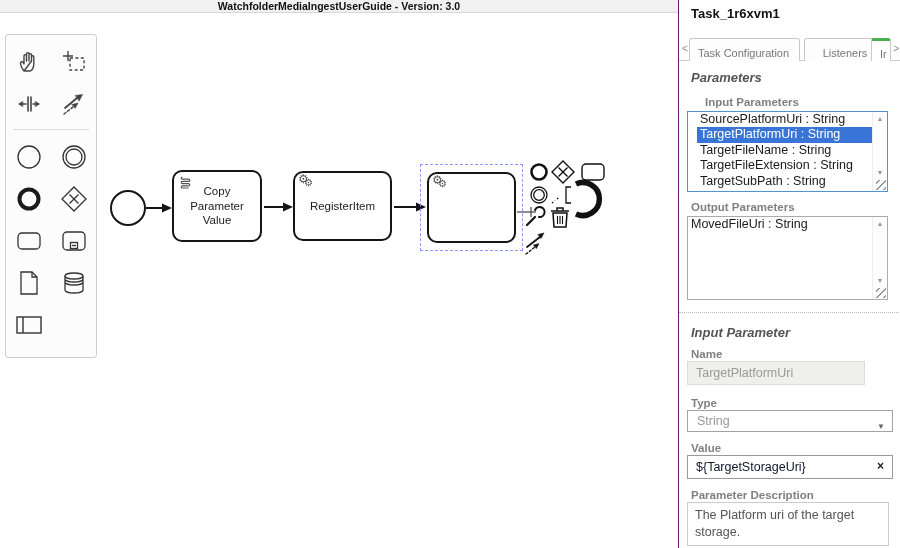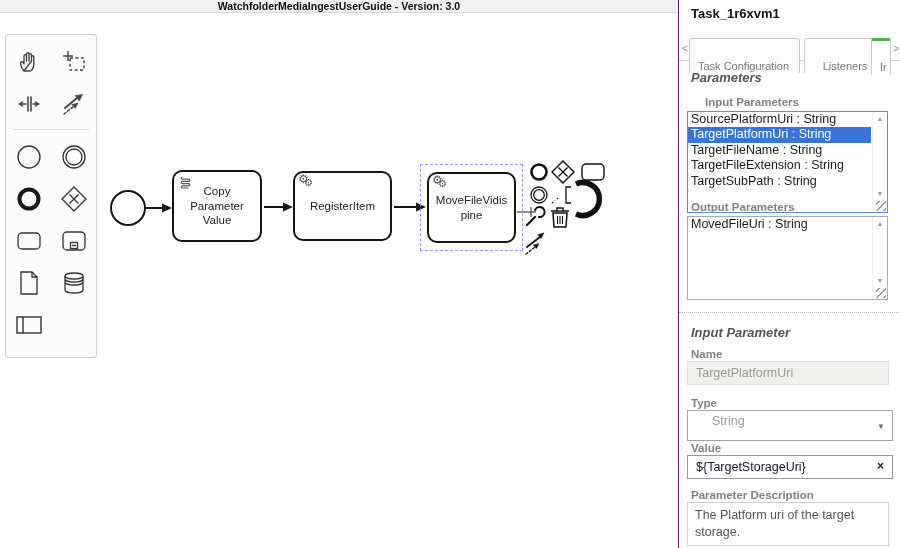--- a/index.html
+++ b/index.html
@@ -39,21 +39,21 @@
   
   .panel { position:absolute; left:678px; top:0; width:222px; height:548px; background:#fff;
     border-left:1px solid #701a75; }
   .panel-title { position:absolute; left:12px; top:6px; font-size:13px; font-weight:bold; color:#111; }
   .tabbar { position:absolute; left:0; top:36px; width:222px; height:25px; border-bottom:1px solid #ccc; }
   .tab-scroll { position:absolute; top:7px; font-size:10px; color:#888; cursor:pointer; }
   .tab-scroll.prev { left:3px; }
   .tab-scroll.next { right:2px; }
   .tab { position:absolute; top:2px; height:23px; background:#fdfdfd; border:1px solid #c9c9c9;
     border-bottom:none; border-radius:3px 3px 0 0; font-size:11px; color:#777;
-    line-height:21px; padding:17px 8px; white-space:nowrap; overflow:hidden; cursor:pointer; }
+    line-height:21px; padding:4px 8px; white-space:nowrap; overflow:hidden; cursor:pointer; }
   .tab.t1 { left:10px; width:111px; }
   .tab.t2 { left:125px; width:82px;text-align:center; }
   .tab.t3 { left:192px; width:20px; border-top:3px solid #4caf50; line-height:18px; background:#fff; }
 
   .sec-heading { position:absolute; left:12px; font-size:13px; font-weight:bold; font-style:italic; color:#555; }
   .fld-label { position:absolute; left:12px; font-size:11.5px; font-weight:bold; color:#808080; }
 
   .listbox { position:absolute; left:8px; width:201px; background:#fff; overflow:hidden; }
   .listbox.focused { border:1px solid #4f94d9; }
   .listbox.plain { border:1px solid #ababab; }
@@ -65,22 +65,22 @@
   .scroll-arrow.up { top:3px; }
   .scroll-arrow.down { bottom:15px; }
   .resize-grip { position:absolute; right:1px; bottom:1px; width:10px; height:10px; cursor:nwse-resize;
     background:repeating-linear-gradient(135deg, transparent 0 2px, #999 2px 3px, transparent 3px 5px); }
 
   .dotted-sep { position:absolute; left:0; top:312px; width:222px; border-top:1px dotted #bbb; }
 
   .txt-input { position:absolute; left:8px; height:24px; border:1px solid #999; background:#fff;
     font-size:12.5px; color:#0f172a; padding:0 8px; font-family:"Liberation Sans", sans-serif; }
   .txt-input:disabled { background:#efefeb; border:1px solid #ddd; color:#999; }
-  .select-box { position:absolute; left:8px; width:206px; height:31px; border:1px solid #a3a3a3;
-    background:#fff; font-size:12.5px; color:#999; line-height:20px; padding-left:24px; cursor:pointer; }
+  .select-box { position:absolute; left:8px; width:206px; height:22px; border:1px solid #a3a3a3;
+    background:#fff; font-size:12.5px; color:#999; line-height:20px; padding-left:9px; cursor:pointer; }
   .select-caret { position:absolute; right:7px; top:6px; font-size:8px; color:#666; }
   .value-wrap { position:absolute; left:8px; top:455px; width:206px; height:24px; }
   .value-wrap input { position:static; width:100%; height:100%; }
   .clear-x { position:absolute; right:9px; top:4px; font-size:12px; font-weight:bold; color:#222; cursor:pointer; }
   .desc-area { position:absolute; left:8px; top:502px; width:202px; height:44px; border:1px solid #ccc;
     font-size:12.5px; color:#555; padding:4px 7px; line-height:1.35; resize:none;
     font-family:"Liberation Sans", sans-serif; overflow:hidden; }
 </style>
 </head>
 <body>
@@ -218,21 +218,20 @@
     <span class="tlabel">RegisterItem</span>
   </div>
 
   <div class="selection-box"></div>
 
   <div class="task" id="task3" style="left:427px;top:172px;width:89px;height:71px;">
     <span class="gears">
       <span class="g1">⚙</span>
         <span class="g2">⚙</span>
     </span>
-    <span class="tlabel">MoveFileVidispine</span>
   </div>
 
   <svg class="context-pad" viewBox="0 0 92 98">
     <g fill="none" stroke="#111">
       <circle cx="15" cy="14" r="7.5" stroke-width="2.6"></circle>
       <g stroke-width="1.4">
         <path d="M39 3L50 14 39 25 28 14z"></path>
           <path d="M34.5 9.5l9 9M43.5 9.5l-9 9"></path>
       </g>
       <rect x="58" y="6" width="22" height="16" rx="4" stroke-width="1.4"></rect>
@@ -270,21 +269,21 @@
       <span class="tab-scroll prev">&lt;</span>
       <div class="tab t1">Task Configuration</div>
       <div class="tab t2">Listeners</div>
       <div class="tab t3">Ir</div>
       <span class="tab-scroll next">&gt;</span>
     </div>
 
     <div class="sec-heading" style="top:70px;">Parameters</div>
 
     <div class="fld-label" style="top:96px;margin-left:14px;">Input Parameters</div>
-    <div class="listbox focused" style="top:111px;height:102px;">
+    <div class="listbox focused" style="top:111px;height:81px;padding-left:9px;">
       <div class="litem">SourcePlatformUri : String</div>
       <div class="litem selected">TargetPlatformUri : String</div>
       <div class="litem">TargetFileName : String</div>
       <div class="litem">TargetFileExtension : String</div>
       <div class="litem">TargetSubPath : String</div>
       <div class="vscroll">
         <span class="scroll-arrow up">▲</span>
         <span class="scroll-arrow down">▼</span>
       </div>
       <div class="resize-grip"></div>
@@ -298,21 +297,21 @@
         <span class="scroll-arrow down">▼</span>
       </div>
       <div class="resize-grip"></div>
     </div>
 
     <div class="dotted-sep"></div>
 
     <div class="sec-heading" style="top:325px;">Input Parameter</div>
 
     <div class="fld-label" style="top:348px;text-align:right;">Name</div>
-    <input class="txt-input" style="top: 361px; width: 202px;" disabled="" value="TargetPlatformUri">
+    <input class="txt-input" style="top: 361px; width: 178px;" disabled="" value="TargetPlatformUri">
 
     <div class="fld-label" style="top:397px;">Type</div>
     <div class="select-box" style="top:410px;">
       <span>String</span>
       <span class="select-caret">▼</span>
     </div>
 
     <div class="fld-label" style="top:442px;">Value</div>
     <div class="value-wrap">
       <input class="txt-input" value="${TargetStorageUri}" style="">

